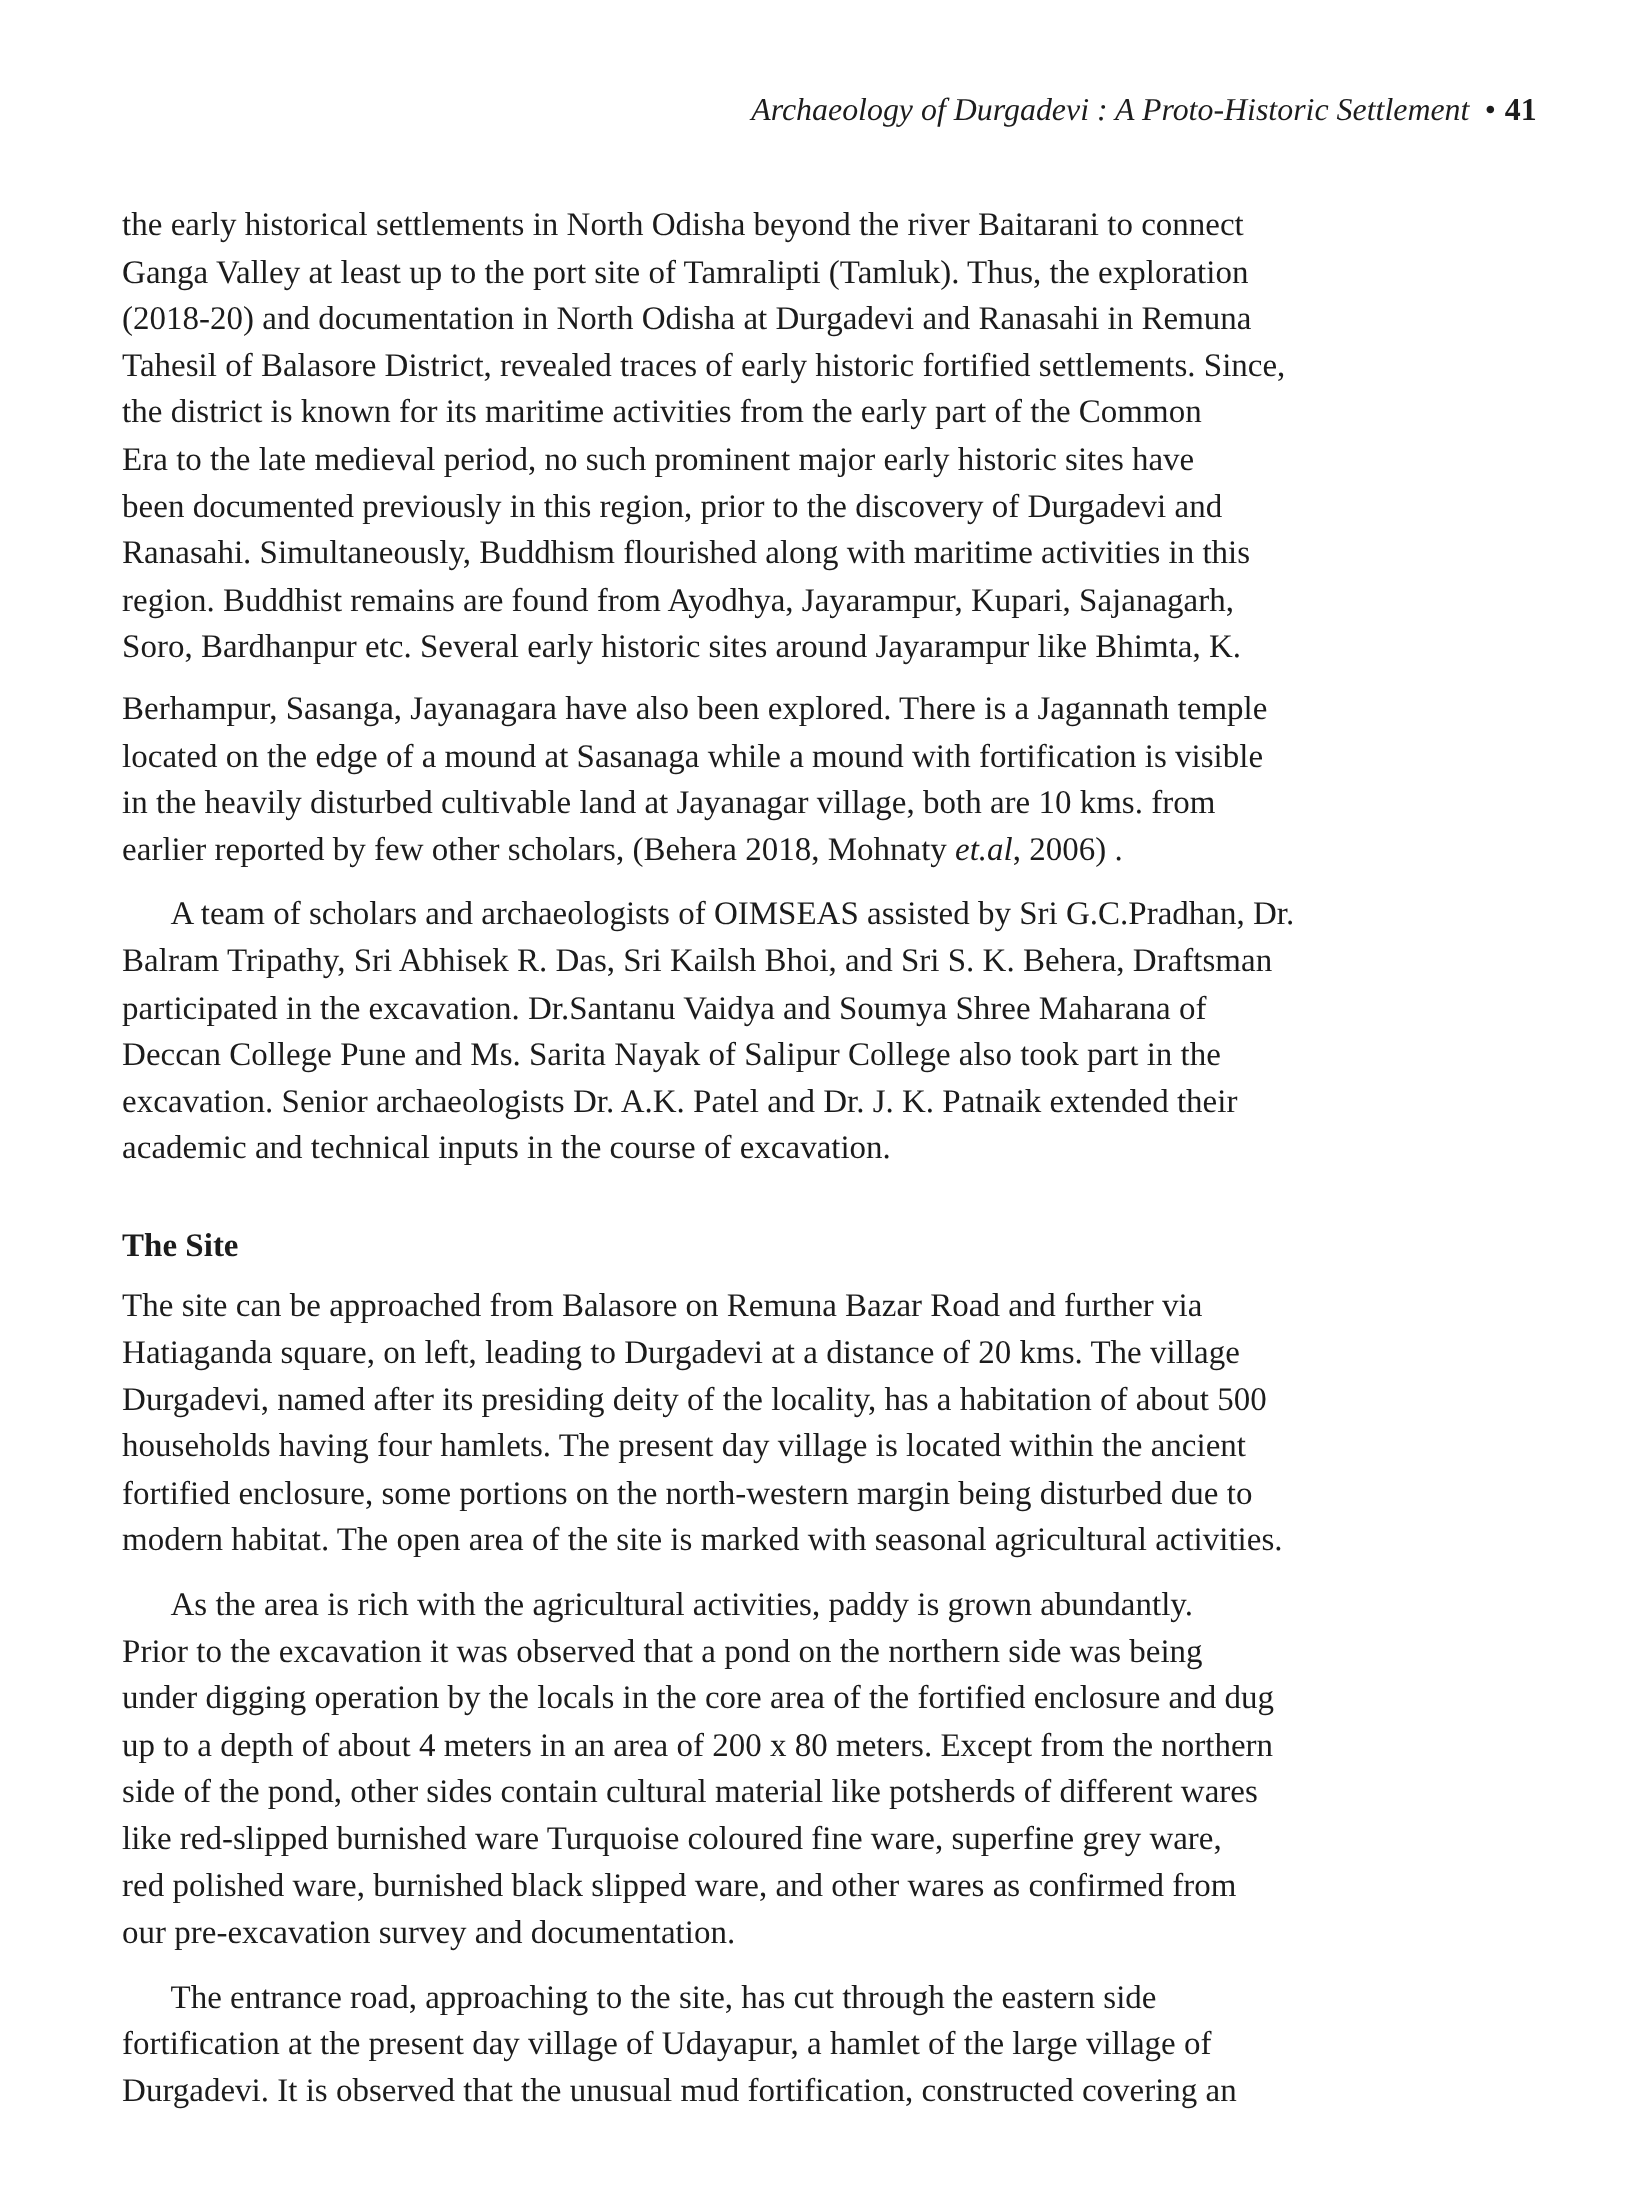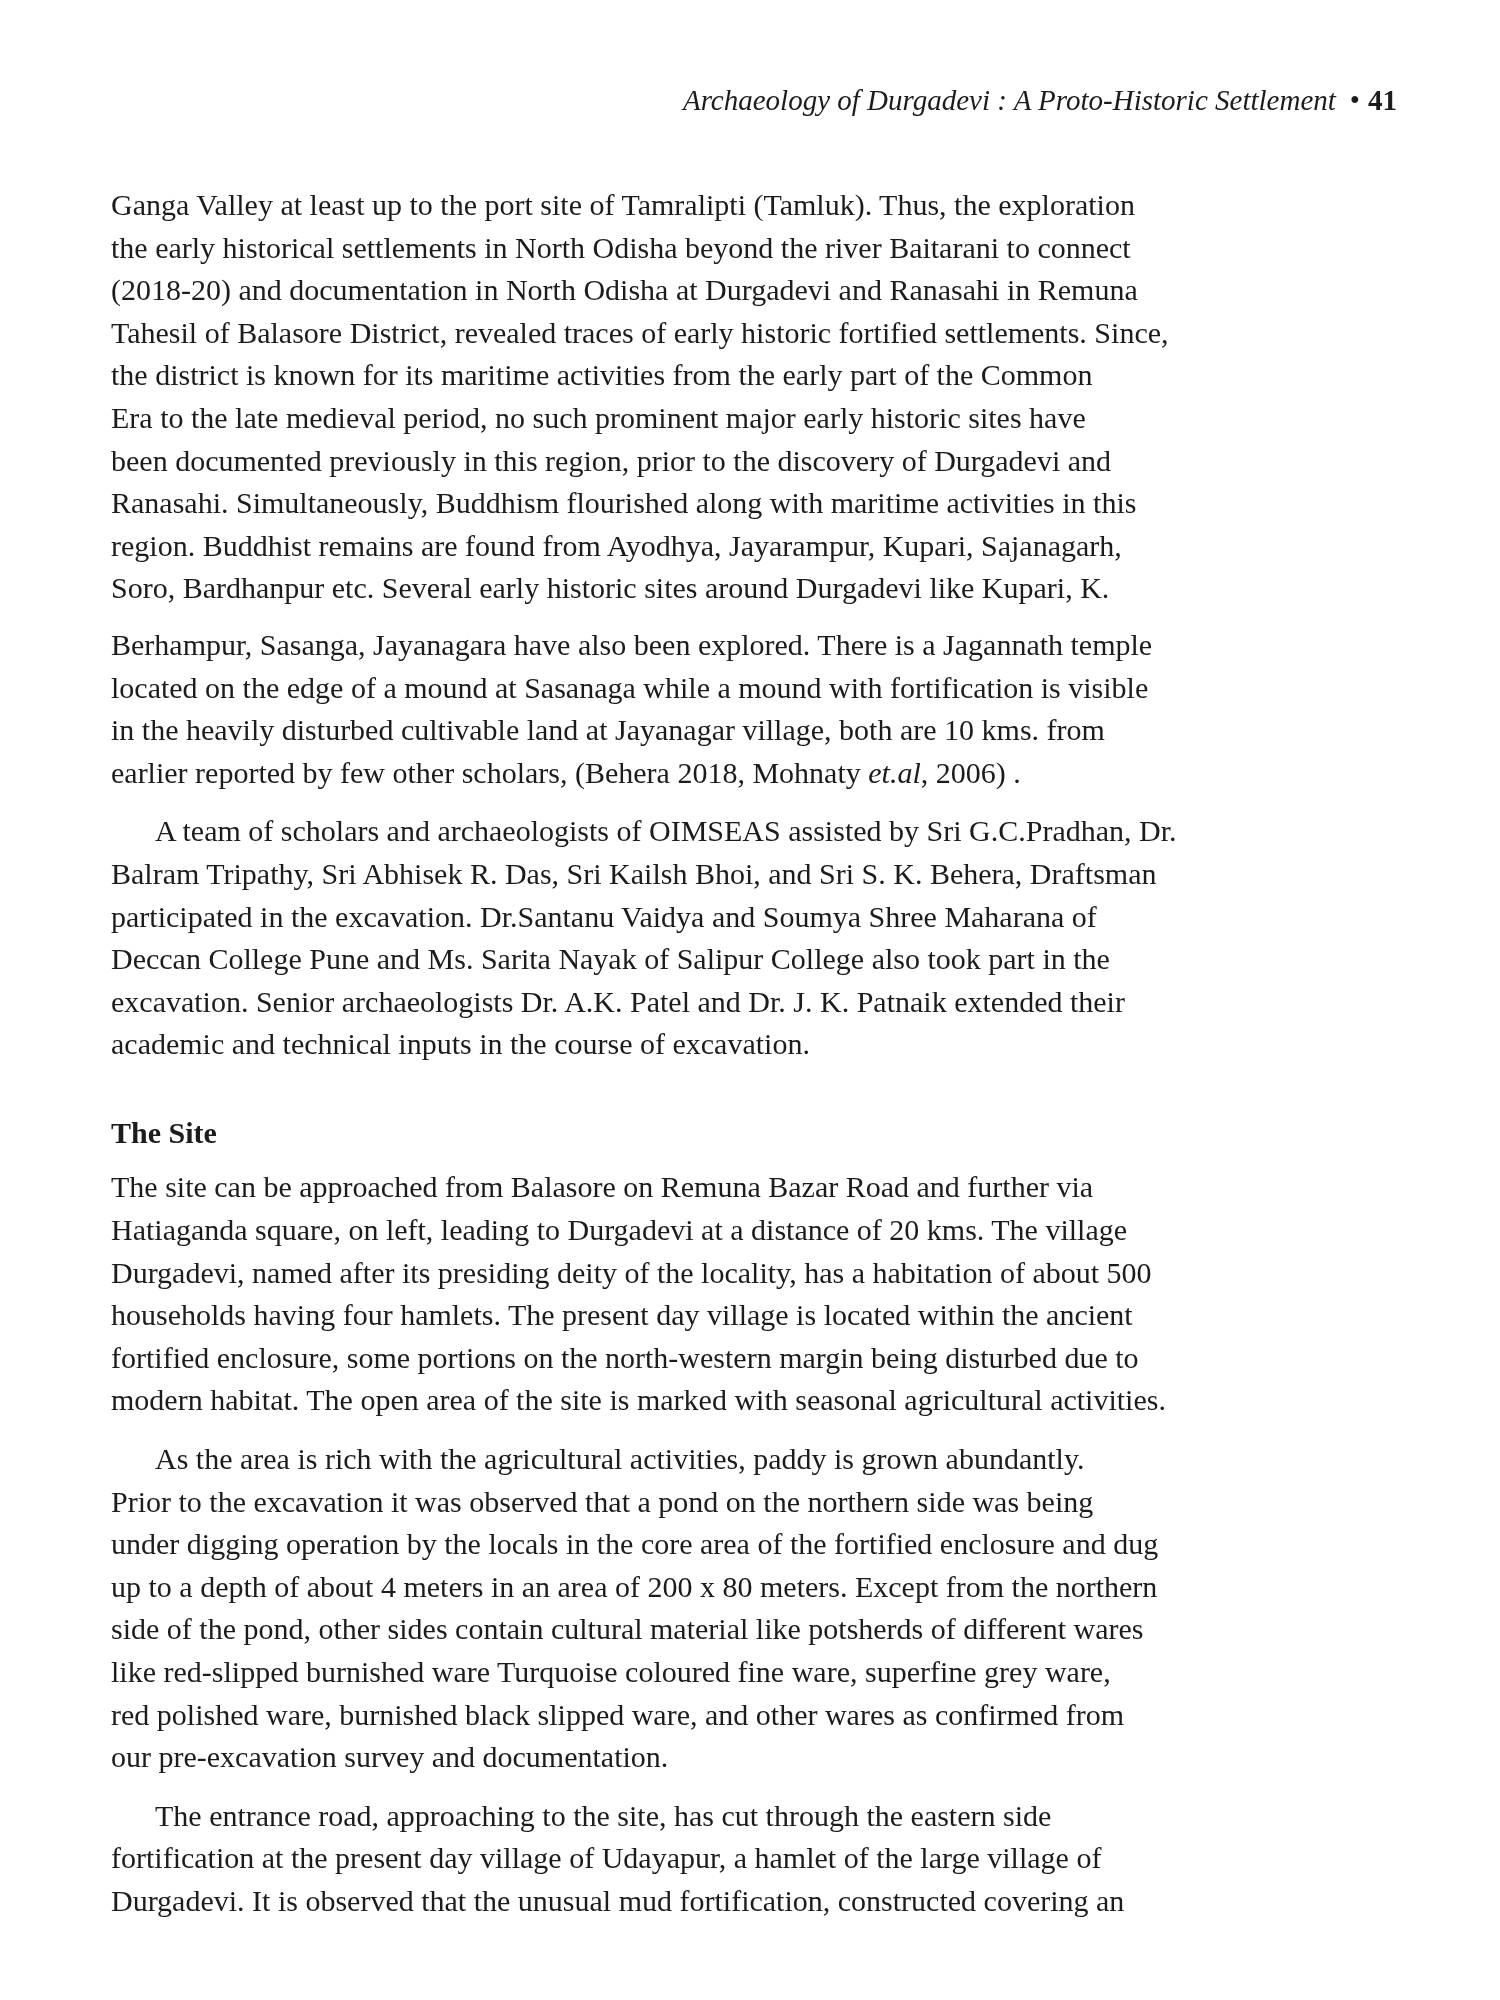--- a/index.html
+++ b/index.html
@@ -36,30 +36,30 @@
 </head>
 <body>
 
 <div class="running-head">
   <span class="title">Archaeology of Durgadevi : A Proto-Historic Settlement</span><span class="bullet">•</span><span class="pageno">41</span>
 </div>
 
 <div class="body-text">
 
   <div class="para">
+    <span class="line" style="white-space: nowrap; word-spacing: 0px; text-align: left; text-align-last: left;">the early historical settlements in North Odisha beyond the river Baitarani to connect</span>
     <span class="line" style="white-space: nowrap; word-spacing: 0px; text-align: left; text-align-last: left;">Ganga Valley at least up to the port site of Tamralipti (Tamluk). Thus, the exploration</span>
-    <span class="line" style="white-space: nowrap; word-spacing: 0px; text-align: left; text-align-last: left;">the early historical settlements in North Odisha beyond the river Baitarani to connect</span>
     <span class="line" style="white-space: nowrap; word-spacing: 0px; text-align: left; text-align-last: left;">(2018-20) and documentation in North Odisha at Durgadevi and Ranasahi in Remuna</span>
     <span class="line" style="white-space: nowrap; word-spacing: 0px; text-align: left; text-align-last: left;">Tahesil of Balasore District, revealed traces of early historic fortified settlements. Since,</span>
     <span class="line" style="white-space: nowrap; word-spacing: 0px; text-align: left; text-align-last: left;">the district is known for its maritime activities from the early part of the Common</span>
     <span class="line" style="white-space: nowrap; word-spacing: 0px; text-align: left; text-align-last: left;">Era to the late medieval period, no such prominent major early historic sites have</span>
     <span class="line" style="white-space: nowrap; word-spacing: 0px; text-align: left; text-align-last: left;">been documented previously in this region, prior to the discovery of Durgadevi and</span>
     <span class="line" style="white-space: nowrap; word-spacing: 0px; text-align: left; text-align-last: left;">Ranasahi. Simultaneously, Buddhism flourished along with maritime activities in this</span>
     <span class="line" style="white-space: nowrap; word-spacing: 0px; text-align: left; text-align-last: left;">region. Buddhist remains are found from Ayodhya, Jayarampur, Kupari, Sajanagarh,</span>
-    <span class="line" style="white-space: nowrap; word-spacing: 0px; text-align: left; text-align-last: left;">Soro, Bardhanpur etc. Several early historic sites around Durgadevi like Kupari, K.</span>
+    <span class="line" style="white-space: nowrap; word-spacing: 0px; text-align: left; text-align-last: left;">Soro, Bardhanpur etc. Several early historic sites around Jayarampur like Bhimta, K.</span>
     <span class="line" style="white-space: nowrap; word-spacing: 0px; text-align: left; text-align-last: left; margin-top: 14px;">Berhampur, Sasanga, Jayanagara have also been explored. There is a Jagannath temple</span>
     <span class="line" style="white-space: nowrap; word-spacing: 0px; text-align: left; text-align-last: left;">located on the edge of a mound at Sasanaga while a mound with fortification is visible</span>
     <span class="line" style="white-space: nowrap; word-spacing: 0px; text-align: left; text-align-last: left;">in the heavily disturbed cultivable land at Jayanagar village, both are 10 kms. from</span>
     <span class="line last"><span>earlier reported by few other scholars, (Behera 2018, Mohnaty </span><span class="it">et.al</span><span>, 2006) .</span></span>
   </div>
 
   <div class="para">
     <span class="line indent" style="white-space: nowrap; word-spacing: 0px; text-align: left; text-align-last: left;">A team of scholars and archaeologists of OIMSEAS assisted by Sri G.C.Pradhan, Dr.</span>
     <span class="line" style="white-space: nowrap; word-spacing: 0px; text-align: left; text-align-last: left;">Balram Tripathy, Sri Abhisek R. Das, Sri Kailsh Bhoi, and Sri S. K. Behera, Draftsman</span>
     <span class="line" style="white-space: nowrap; word-spacing: 0px; text-align: left; text-align-last: left;">participated in the excavation. Dr.Santanu Vaidya and Soumya Shree Maharana of</span>

